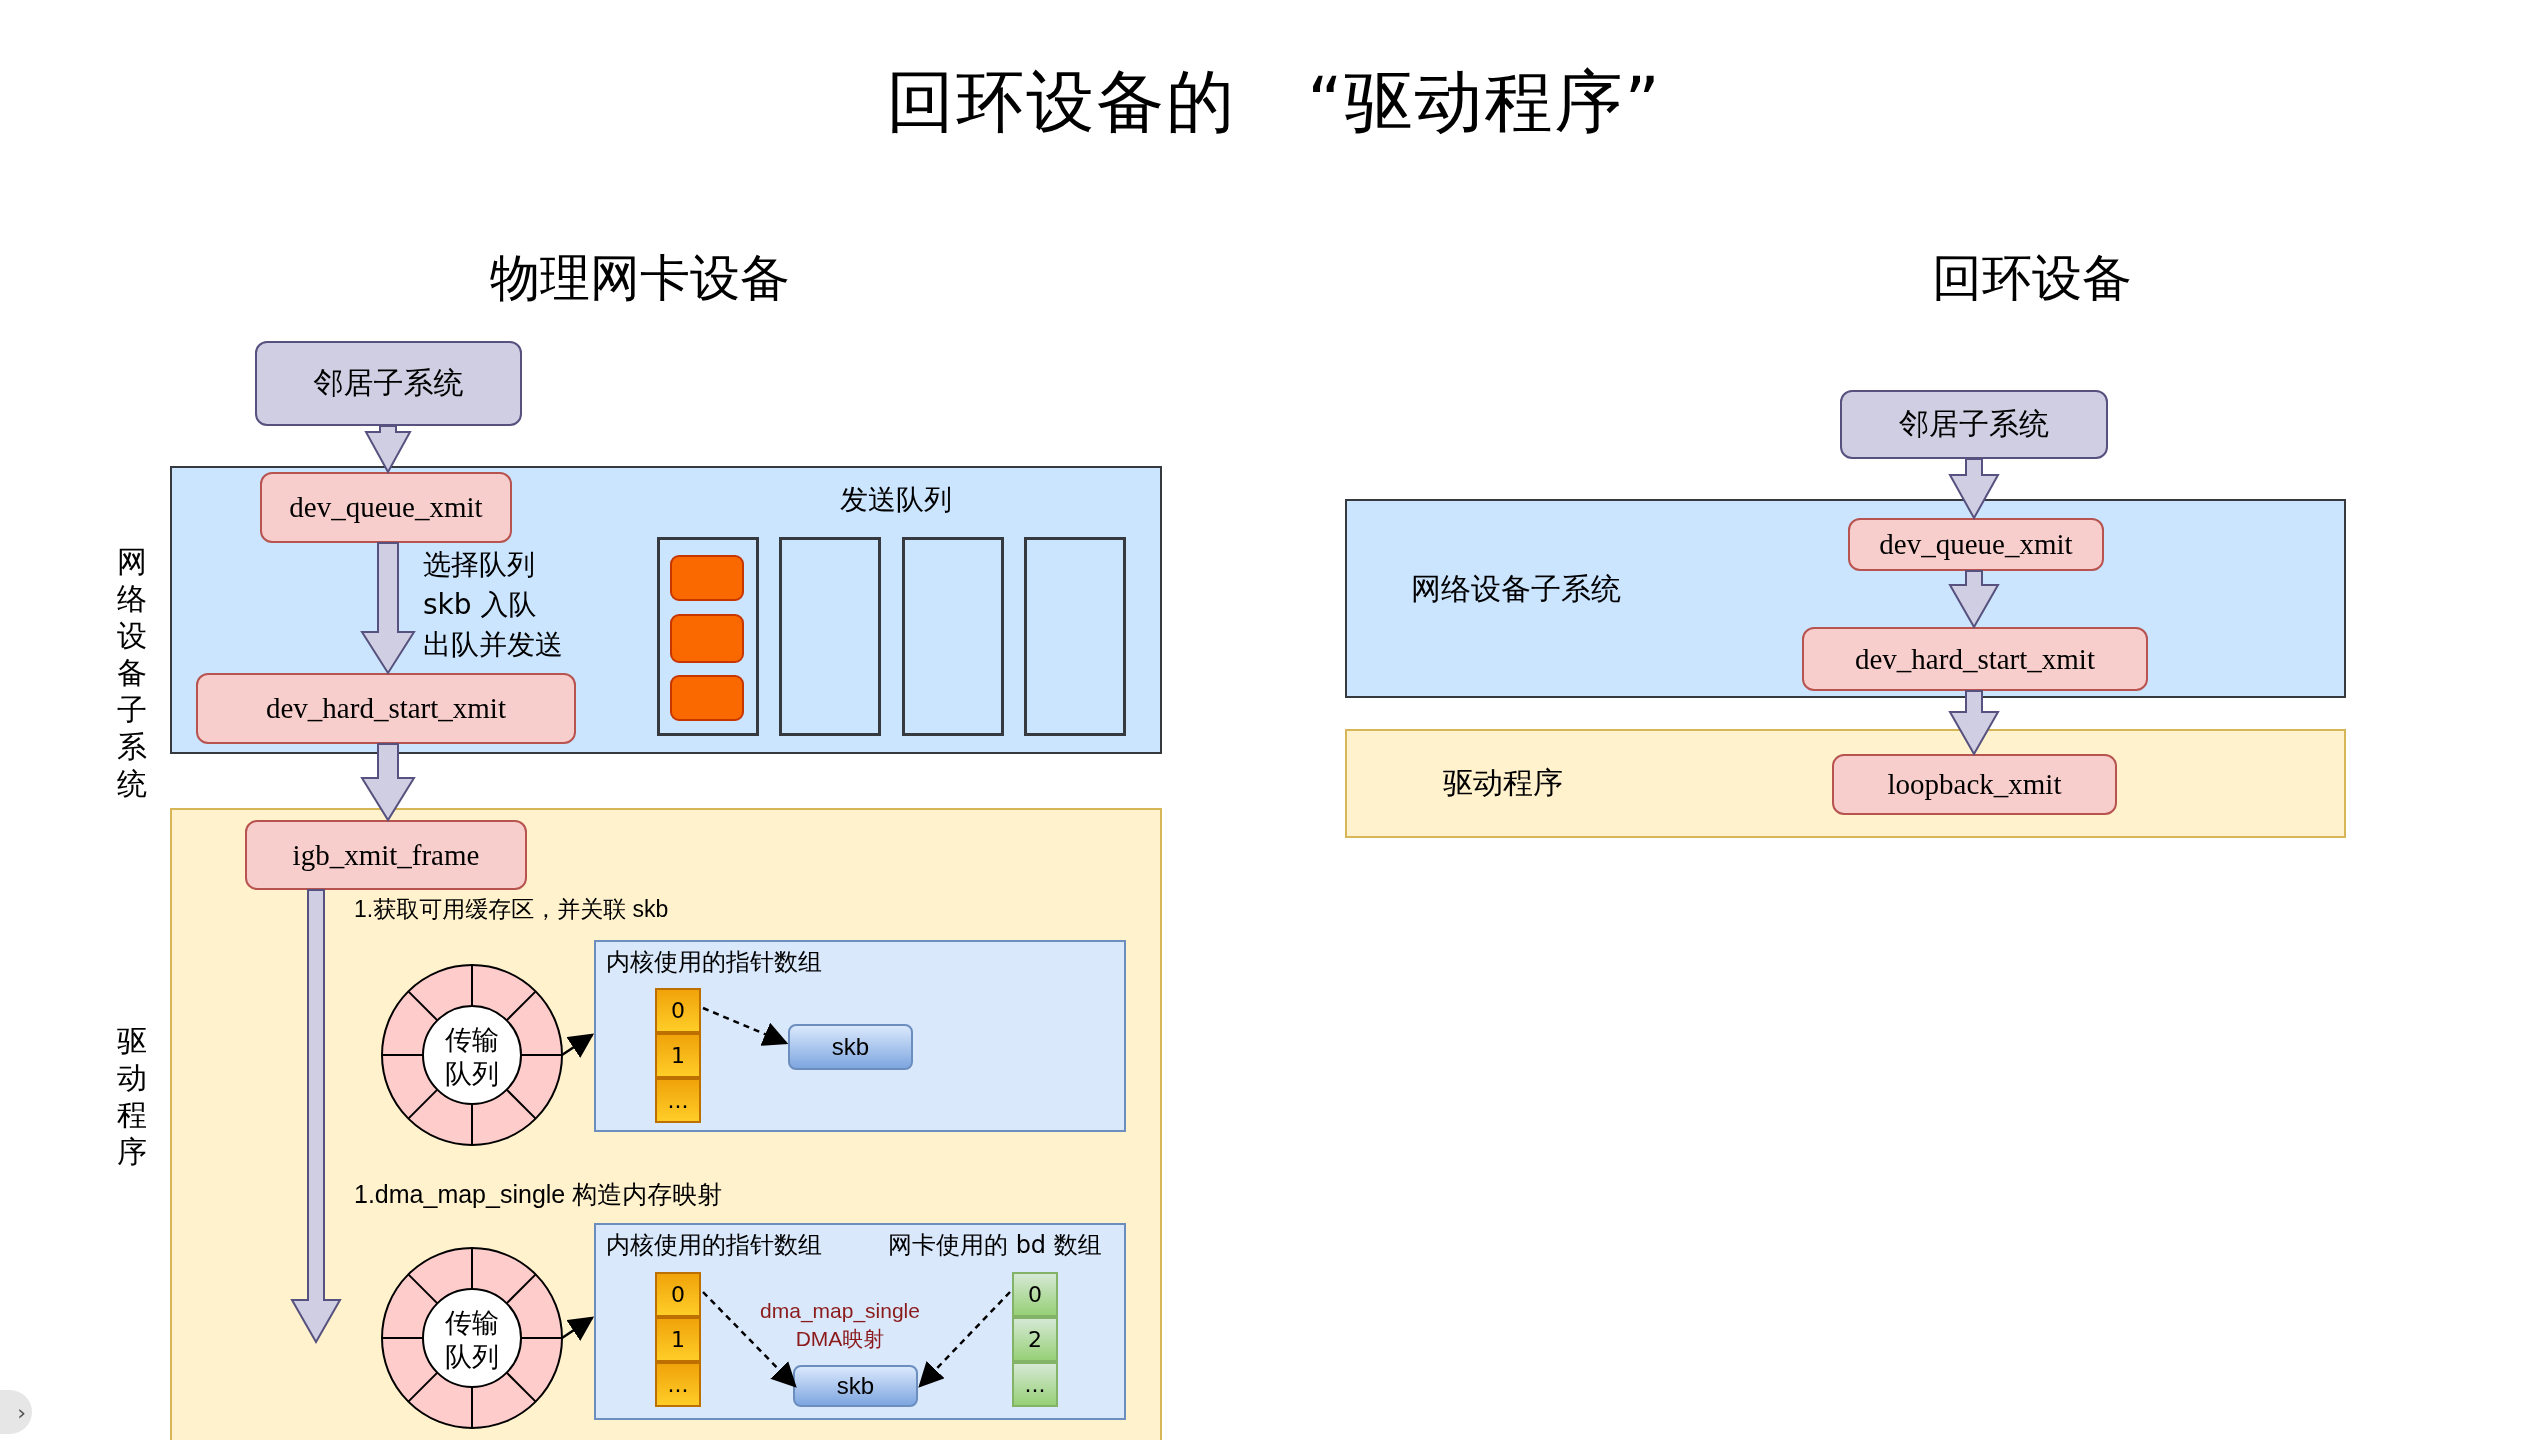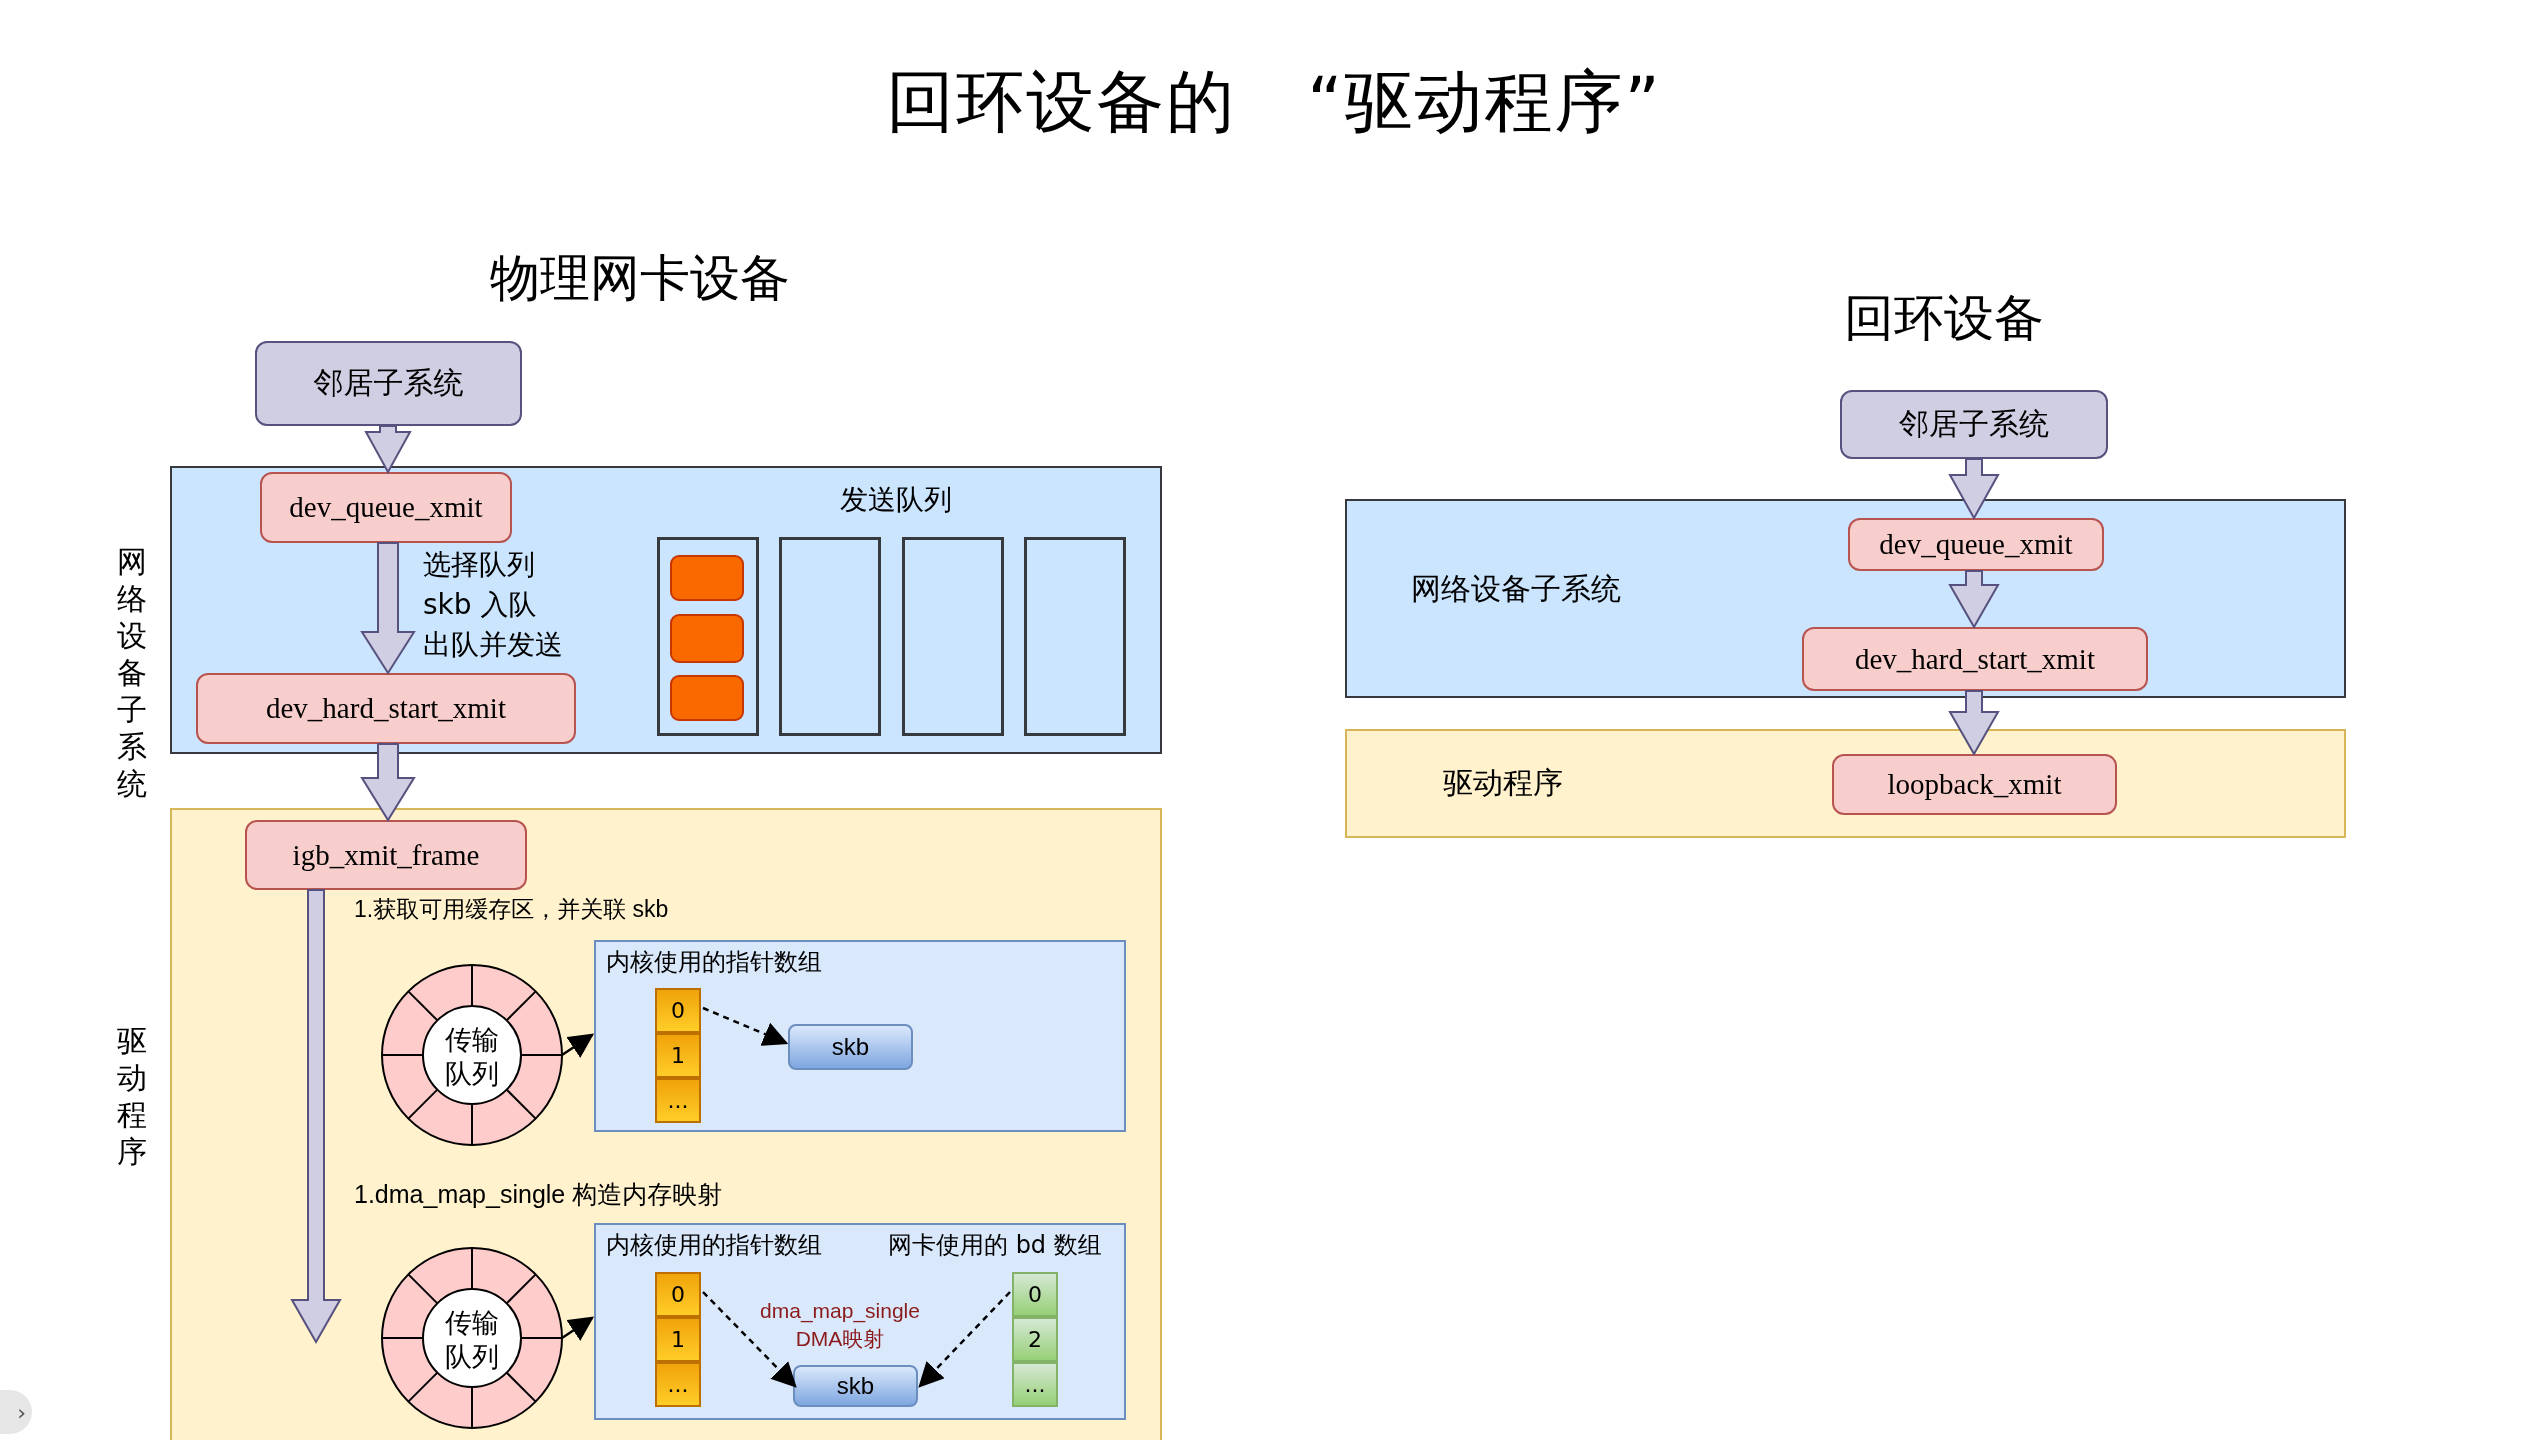--- a/index.html
+++ b/index.html
@@ -72,21 +72,21 @@
 <div class="cell-o" style="left:655px;top:1272px;width:46px;height:45px;">0</div>
 <div class="cell-o" style="left:655px;top:1317px;width:46px;height:45px;">1</div>
 <div class="cell-o" style="left:655px;top:1362px;width:46px;height:45px;">...</div>
 <div class="cell-g" style="left:1012px;top:1272px;width:46px;height:45px;">0</div>
 <div class="cell-g" style="left:1012px;top:1317px;width:46px;height:45px;">2</div>
 <div class="cell-g" style="left:1012px;top:1362px;width:46px;height:45px;">...</div>
 <div class="skb" style="left:793px;top:1365px;width:125px;height:42px;">skb</div>
 <div class="dma" style="left:730px;top:1297px;width:220px;">dma_map_single</div>
 <div class="dma" style="left:730px;top:1325px;width:220px;">DMA映射</div>
 
-<div class="abs subtitle" style="left:1744px;width:400px;top:248px;margin-top:40px;">回环设备</div>
+<div class="abs subtitle" style="left:1832px;width:400px;top:248px;">回环设备</div>
 <div class="region-blue" style="left:1345px;top:499px;width:1001px;height:199px;"></div>
 <div class="region-yellow" style="left:1345px;top:729px;width:1001px;height:109px;"></div>
 <div class="label" style="left:1411px;top:572px;font-size:30px;">网络设备子系统</div>
 <div class="label" style="left:1443px;top:766px;font-size:30px;">驱动程序</div>
 <div class="box neighbor" style="left:1840px;top:390px;width:268px;height:69px;">邻居子系统</div>
 <div class="box func" style="left:1848px;top:518px;width:256px;height:53px;">dev_queue_xmit</div>
 <div class="box func" style="left:1802px;top:627px;width:346px;height:64px;">dev_hard_start_xmit</div>
 <div class="box func" style="left:1832px;top:754px;width:285px;height:61px;">loopback_xmit</div>
 
 <div class="nav-pill">

